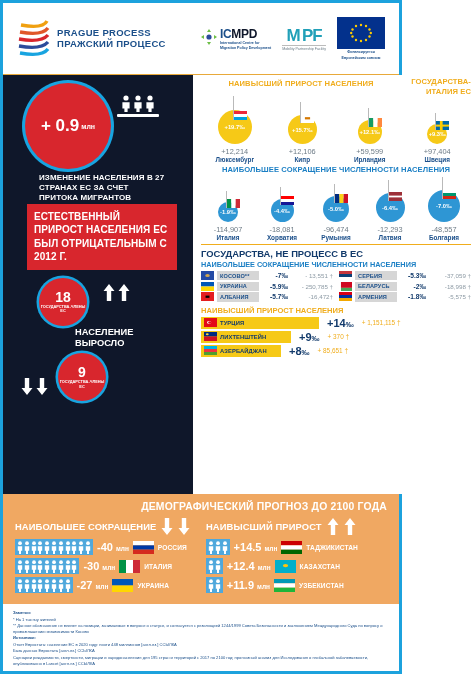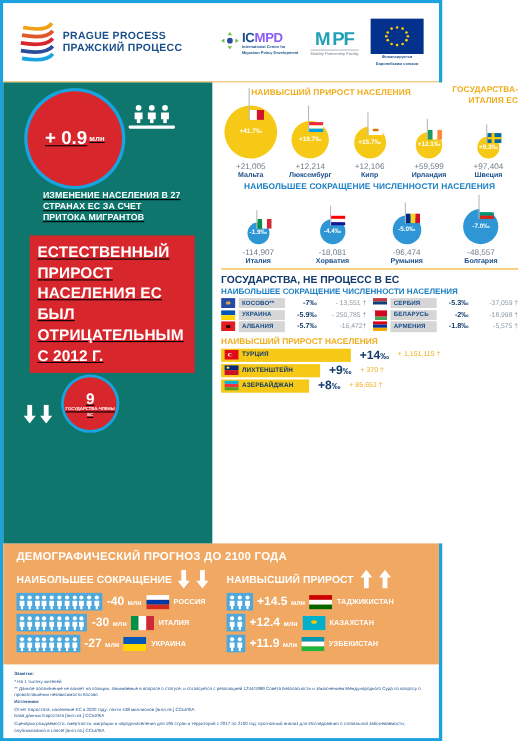--- a/index.html
+++ b/index.html
@@ -31,21 +31,21 @@
   .pp-logo { display: flex; align-items: center; gap: 6px; }
   .pp-swoosh { width: 34px; height: 40px; flex: 0 0 auto; }
   .pp-text { line-height: 1.12; }
   .pp-text .l1 { font-size: 9.5px; font-weight: bold; color: #1b4f8a; letter-spacing: .3px; }
   .pp-text .l2 { font-size: 9.5px; font-weight: bold; color: #1b4f8a; letter-spacing: .3px; }
 
   .logos-right { margin-left: auto; display: flex; align-items: center; gap: 11px; }
   .icmpd { display: flex; align-items: flex-start; gap: 3px; }
   .icmpd-mark { width: 16px; height: 16px; margin-top: 2px; }
   .icmpd-txt .big { font-size: 12px; font-weight: bold; color: #1b4f8a; letter-spacing: -.3px; }
-  .icmpd-txt .big i { color: #8b5cf6; font-style: normal; }
+  .icmpd-txt .big i { color: #0f172a; font-style: normal; }
   .icmpd-txt .sm { font-size: 3.6px; color: #1b4f8a; line-height: 1.3; font-weight: bold; }
   .mpf { text-align: center; }
   .mpf-mark { font-size: 17px; font-weight: bold; color: #21a0b8; letter-spacing: -1px; line-height: 1; }
   .mpf-sub { font-size: 3.6px; color: #6b7b86; border-top: .5px solid #bbb; padding-top: 1px; margin-top: 1px; }
   .eu { text-align: center; }
   .eu-flag {
     width: 48px; height: 32px; background: #03318c;
     display: flex; align-items: center; justify-content: center;
   }
   .eu-cap { font-size: 3.6px; color: #1b4f8a; font-weight: bold; line-height: 1.2; margin-top: 1px; }
@@ -59,22 +59,22 @@
   .title-bar h1 {
     font-size: 12.6px; font-weight: bold; color: #123a6b;
     letter-spacing: -.2px; white-space: nowrap;
   }
 
   
   .body-wrap { display: flex; flex: 1 1 auto; align-items: stretch; }
 
   
   .leftcol {
-    width: 190px; background: #0f766e; position: relative;
-    flex: 0 0 auto; padding: 8px 24px 6px 10px; text-decoration: underline;
+    width: 190px; background: #0f172a; position: relative;
+    flex: 0 0 auto; padding: 8px 24px 6px 10px;
   }
   .big-circle-row { display: flex; align-items: flex-start; }
   .big-circle {
     width: 86px; height: 86px; border-radius: 50%;
     background: #d8262d; color: #fff;
     display: flex; align-items: center; justify-content: center;
     margin-left: 12px;
     box-shadow: 0 0 0 3px #18a4e0;
   }
   .big-circle .v { font-size: 17px; font-weight: bold; }
@@ -82,22 +82,22 @@
   .ppl-group { margin-left: 6px; margin-top: 12px; }
   .ppl-icons { display: flex; gap: 2px; justify-content: center; }
   .ppl { width: 10px; height: 17px; }
   .ppl-bar { height: 3px; background: #fff; margin-top: 2px; width: 42px; border-radius: 1px; }
 
   .cap-blue {
     color: #fff; font-size: 8px; font-weight: bold; line-height: 1.28;
     margin: 4px 0 0 26px; letter-spacing: .1px;
   }
   .red-note {
-    background: #d8262d; color: #fff; font-size: 14px; font-weight: bold;
-    line-height: 1.35; padding: 6px 7px; margin: 10px 0 0 14px; width: 150px;
+    background: #d8262d; color: #fff; font-size: 10px; font-weight: bold;
+    line-height: 1.35; padding: 6px 7px; margin: 0 0 0 14px; width: 150px;
     letter-spacing: .1px;
   }
 
   .stat-block { position: relative; margin-top: 8px; }
   .row-up { display: flex; align-items: center; }
   .sm-circle {
     width: 48px; height: 48px; border-radius: 50%; background: #d8262d;
     color: #fff; display: flex; flex-direction: column;
     align-items: center; justify-content: center; text-align: center;
     box-shadow: 0 0 0 2.5px #18a4e0;
@@ -157,21 +157,21 @@
     gap: 3px; padding: 0 3px;
   }
   .gname { font-size: 5.8px; font-weight: bold; color: #123a6b; letter-spacing: .1px; }
   .gpct { font-size: 11px; font-weight: bold; color: #123a6b; margin-left: 8px; }
   .gpct .pm { font-size: 8px; }
   .gabs { font-size: 6.4px; color: #f0ad1d; margin-left: 8px; }
 
   
   .forecast { background: #f0a862; padding: 7px 12px 8px; flex: 0 0 auto; }
   .forecast h2 {
-    color: #fff; font-size: 10.4px; font-weight: bold; text-align: left;
+    color: #fff; font-size: 10.4px; font-weight: bold; text-align: right;
     margin-bottom: 6px; letter-spacing: .2px;
   }
   .fc-cols { display: flex; gap: 10px; }
   .fc-col { flex: 1 1 0; }
   .fc-head { display: flex; align-items: center; gap: 5px; margin-bottom: 4px; }
   .fc-head .t { color: #fff; font-size: 9.4px; font-weight: bold; letter-spacing: .1px; }
   .fc-row { display: flex; align-items: center; gap: 4px; margin-bottom: 3px; }
   .ppl-strip { background: #4fa8dc; padding: 1.5px 2px; display: flex; gap: .8px; }
   .ppl-s { width: 6px; height: 13px; }
   .fc-val { font-size: 11px; font-weight: bold; color: #fff; white-space: nowrap; }
@@ -274,20 +274,37 @@
               </svg>
           </div>
           <div class="ppl-bar"></div>
         </div>
       </div>
 
       <div class="cap-blue">ИЗМЕНЕНИЕ НАСЕЛЕНИЯ В 27 СТРАНАХ ЕС ЗА СЧЕТ ПРИТОКА МИГРАНТОВ</div>
 
       <div class="red-note">ЕСТЕСТВЕННЫЙ ПРИРОСТ НАСЕЛЕНИЯ ЕС БЫЛ ОТРИЦАТЕЛЬНЫМ С 2012 Г.</div>
 
+      <div class="stat-block">
+        <div class="row-up" style="padding-left:26px;">
+          <div class="sm-circle">
+            <span class="num">18</span>
+            <span class="lbl">ГОСУДАРСТВА-ЧЛЕНЫ ЕС</span>
+          </div>
+          <div class="arrows" style="margin-left:16px; margin-bottom:18px;">
+            <svg class="arw" viewBox="0 0 12 17">
+                <path d="M6 0 L11.5 7 H8.2 V17 H3.8 V7 H0.5 Z" fill="#fff"></path>
+              </svg>
+            <svg class="arw" viewBox="0 0 12 17">
+                <path d="M6 0 L11.5 7 H8.2 V17 H3.8 V7 H0.5 Z" fill="#fff"></path>
+              </svg>
+          </div>
+        </div>
+        <div class="lbl-white" style="margin:1px 0 0 62px;">НАСЕЛЕНИЕ ВЫРОСЛО</div>
+      </div>
 
       <div class="stat-block" style="margin-top:4px;">
         <div class="row-up">
           <div class="arrows" style="margin:18px 10px 0 8px;">
             <svg class="arw" viewBox="0 0 12 17">
                 <path d="M6 17 L11.5 10 H8.2 V0 H3.8 V10 H0.5 Z" fill="#fff"></path>
               </svg>
             <svg class="arw" viewBox="0 0 12 17">
                 <path d="M6 17 L11.5 10 H8.2 V0 H3.8 V10 H0.5 Z" fill="#fff"></path>
               </svg>
@@ -304,36 +321,20 @@
 
       <div style="position:relative;">
         <div class="sec-head-y" style="margin-right:70px;">НАИВЫСШИЙ ПРИРОСТ НАСЕЛЕНИЯ</div>
         <div style="position:absolute; right:0; top:-2px; width:74px; text-align:right; line-height:1.2;">
           <div class="sec-head-y" style="text-align:right;">ГОСУДАРСТВА-</div>
           <div class="sec-head-y" style="text-align:right;">ИТАЛИЯ ЕС</div>
         </div>
       </div>
 
       <div class="bubbles" id="eu-growth-bubbles">
-          <div class="bub-item">
-            <div style="position:relative;height:52px;display:flex;align-items:flex-end;">
-              <div class="bubble up" style="width:48px;height:48px;">
-                <span class="bub-val">+41.7‰</span>
-              </div>
-              <div class="flagpin" style="bottom:34.56px;left:50%;transform:translateX(-2px);">
-                <div class="pole" style="height:29.6px;"></div>
-                <svg class="flag" viewBox="0 0 2 2" preserveAspectRatio="none" width="13" height="9">
-                  <rect width="2" height="2" fill="#fff"></rect>
-                  <rect x="1" width="1" height="2" fill="#cf142b"></rect>
-                </svg>
-              </div>
-            </div>
-            <div class="bub-num">+21,005</div>
-            <div class="bub-name">Мальта</div>
-          </div>
           <div class="bub-item">
             <div style="position:relative;height:52px;display:flex;align-items:flex-end;">
               <div class="bubble up" style="width:34px;height:34px;">
                 <span class="bub-val">+19.7‰</span>
               </div>
               <div class="flagpin" style="bottom:24.48px;left:50%;transform:translateX(-2px);">
                 <div class="pole" style="height:23.3px;"></div>
                 <svg class="flag" viewBox="0 0 2 2" preserveAspectRatio="none" width="13" height="9">
                   <rect width="2" height=".667" fill="#ed2939"></rect>
                   <rect y=".667" width="2" height=".667" fill="#fff"></rect>
@@ -441,20 +442,36 @@
                 <div class="pole" style="height:19.700000000000003px;"></div>
                 <svg class="flag" viewBox="0 0 2 2" preserveAspectRatio="none" width="13" height="9">
                   <rect width=".667" height="2" fill="#002b7f"></rect>
                   <rect x=".667" width=".666" height="2" fill="#fcd116"></rect>
                   <rect x="1.333" width=".667" height="2" fill="#ce1126"></rect>
                 </svg>
               </div>
             </div>
             <div class="bub-num">-96,474</div>
             <div class="bub-name">Румыния</div>
+          </div>
+          <div class="bub-item">
+            <div style="position:relative;height:52px;display:flex;align-items:flex-end;">
+              <div class="bubble down" style="width:29px;height:29px;">
+                <span class="bub-val">-6.4‰</span>
+              </div>
+              <div class="flagpin" style="bottom:20.88px;left:50%;transform:translateX(-2px);">
+                <div class="pole" style="height:21.05px;"></div>
+                <svg class="flag" viewBox="0 0 2 2" preserveAspectRatio="none" width="13" height="9">
+                  <rect width="2" height="2" fill="#9e3039"></rect>
+                  <rect y=".8" width="2" height=".4" fill="#fff"></rect>
+                </svg>
+              </div>
+            </div>
+            <div class="bub-num">-12,293</div>
+            <div class="bub-name">Латвия</div>
           </div>
           <div class="bub-item">
             <div style="position:relative;height:52px;display:flex;align-items:flex-end;">
               <div class="bubble down" style="width:32px;height:32px;">
                 <span class="bub-val">-7.0‰</span>
               </div>
               <div class="flagpin" style="bottom:23.04px;left:50%;transform:translateX(-2px);">
                 <div class="pole" style="height:22.4px;"></div>
                 <svg class="flag" viewBox="0 0 2 2" preserveAspectRatio="none" width="13" height="9">
                   <rect width="2" height=".667" fill="#fff"></rect>

